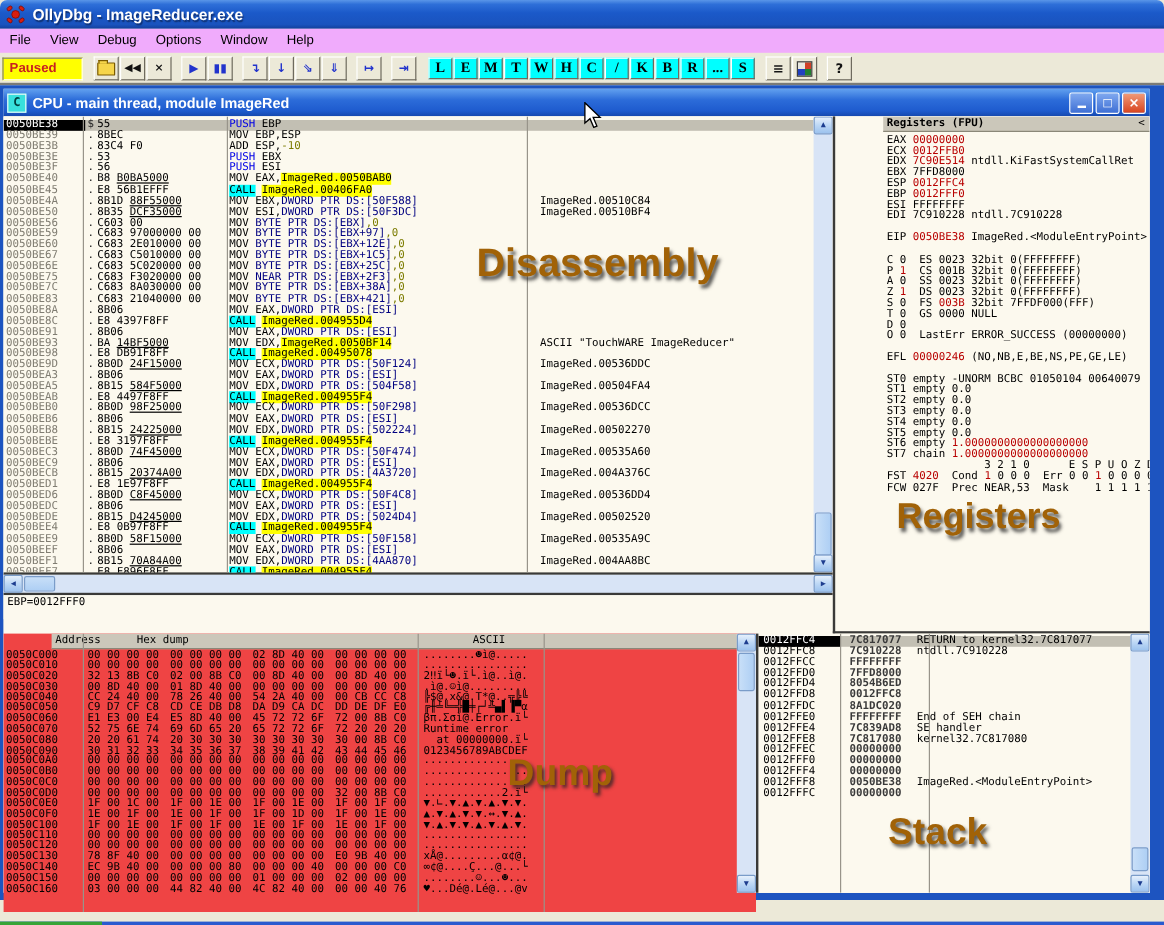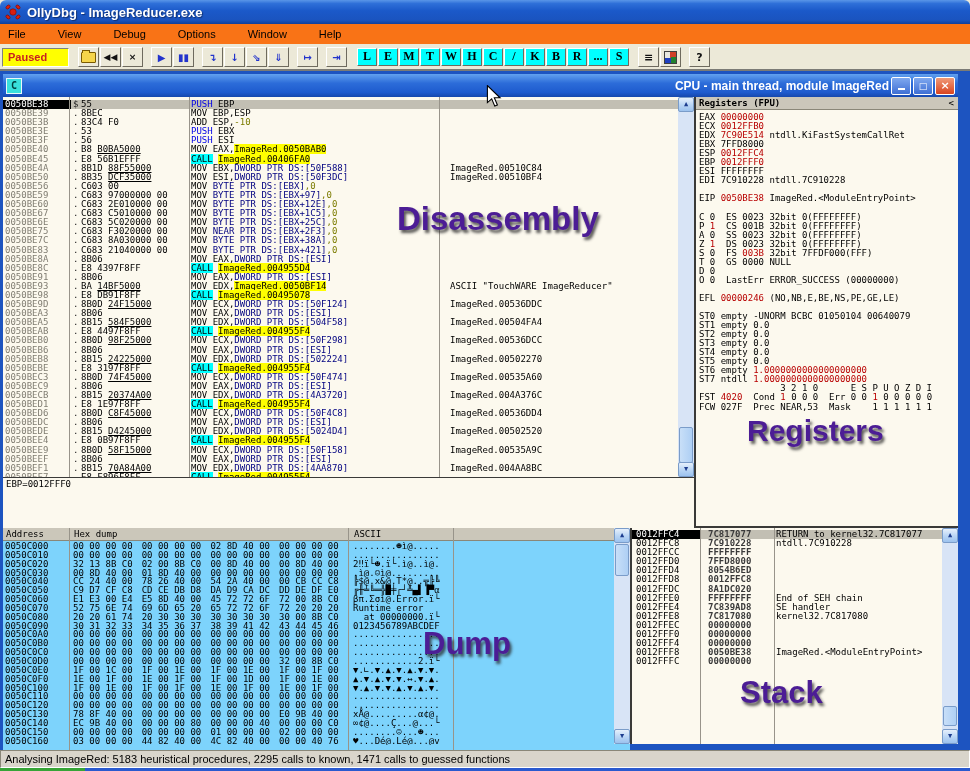--- a/index.html
+++ b/index.html
@@ -4,22 +4,22 @@
 <style>
   html,body{margin:0;padding:0;}
   .root{position:relative;width:970px;height:771px;overflow:hidden;background:#ECE9D8;font-family:"Liberation Sans",sans-serif;}
   
   .titlebar{position:absolute;left:0;top:0;width:970px;height:24px;border-radius:6px 6px 0 0;
     background:linear-gradient(180deg,#5A96E8,#2E6FD8 15%,#1B59C9 45%,#1A53BE 85%,#123F9B);
     display:flex;align-items:center;padding-left:4px;box-sizing:border-box;color:#fff;
     font:bold 13px "Liberation Sans",sans-serif;text-shadow:1px 1px 1px #103070;}
   .logo{width:18px;height:18px;margin-right:5px;}
   
-  .menubar{position:absolute;top:24px;left:0;width:970px;height:20px;background:#f97316;
-    font:11px "Liberation Sans",sans-serif;display:flex;align-items:center;gap:16px;}
+  .menubar{position:absolute;top:24px;left:0;width:970px;height:20px;background:#f0abfc;
+    font:11px "Liberation Sans",sans-serif;display:flex;align-items:center;}
   .mitem{padding:0 8px;height:20px;line-height:20px;color:#000;}
   
   .toolbar{position:absolute;top:45px;left:0;width:970px;height:24px;background:#ECE9D8;display:flex;align-items:center;}
   .paused{margin-left:2px;width:67px;height:19px;background:#FFFF00;border:1px solid;border-color:#808080 #FFF #FFF #808080;
     color:#C82020;font:bold 11px "Liberation Sans",sans-serif;line-height:17px;padding-left:5px;box-sizing:border-box;}
   #tb-buttons{display:flex;margin-left:9px;}
   .tbtn{width:21px;height:20px;background:#ECE9D8;border:1px solid;border-color:#FFF #6e6a5e #6e6a5e #FFF;
     display:flex;align-items:center;justify-content:center;margin-right:1px;box-sizing:border-box;cursor:default;}
   .tbtn.gap{margin-left:7px;}
   .tglyph{font:bold 9px "DejaVu Sans",sans-serif;color:#111;}
@@ -32,28 +32,28 @@
   .grid-icon{width:11px;height:11px;border:1px solid #404040;
     background:conic-gradient(#d04028 0 25%,#208030 0 50%,#2040c0 0 75%,#e8e8e0 0 100%);}
   
   .mdi{position:absolute;top:69px;left:0;width:970px;height:681px;background:#7b7b76;}
   .cpuwin{position:absolute;left:0;top:2px;width:970px;height:679px;box-sizing:border-box;
     border:3px solid #1D54C0;border-right-width:12px;border-bottom-width:6px;background:#FCF9EE;}
   .cputitle{height:23px;background:linear-gradient(180deg,#62A1EF,#2C6CD9 40%,#1E5BCE 80%,#1648AD);
     display:flex;align-items:center;padding:0 3px;color:#fff;font:bold 12px "Liberation Sans",sans-serif;}
   .cicon{width:14px;height:14px;background:#38E0DC;color:#004040;font:bold 10px "DejaVu Sans Mono",monospace;
     text-align:center;line-height:14px;margin-right:5px;border:1px solid #e8f8f8;}
-  .ctitle-text{flex:1;text-align:right;}
+  .ctitle-text{flex:1;}
   .cbtn{width:18px;height:16px;margin-left:2px;border:1px solid #fff;border-radius:2px;display:flex;align-items:center;
     justify-content:center;color:#fff;font:bold 9px "DejaVu Sans",sans-serif;background:linear-gradient(180deg,#7FA8EF,#3E6FD4);}
   .cbtn.close{background:linear-gradient(180deg,#F09A78,#D8441F);font-size:11px;}
   .cbtn .minbar{display:block;width:7px;height:2px;background:#fff;margin-top:7px;}
   .cpucontent{position:relative;width:955px;height:647px;background:#FCF9EE;
     font-family:"DejaVu Sans Mono","DejaVu Sans",monospace;font-size:9px;line-height:9px;color:#000;}
-  .pane{position:absolute;overflow:hidden;box-sizing:border-box;}
+  .pane{position:absolute;overflow:hidden;box-sizing:border-box;padding-left:40px;}
   .vline{position:absolute;top:0;bottom:0;width:1px;background:#98948a;}
   
   #disasm{left:0;top:0;width:691px;height:382px;border-bottom:2px solid #3a3a38;background:#FCF9EE;}
   #disasm-rows{position:absolute;left:0;top:0;width:675px;height:380px;padding-top:3px;overflow:hidden;}
   .drow{position:relative;height:9.1px;white-space:pre;}
   .drow.sel{background:#C2BFB3;}
   .c-addr{position:absolute;left:2px;color:#807D72;}
   .drow.sel .c-addr{left:0;padding-left:2px;width:66px;background:#000;color:#fff;}
   .c-pfx{position:absolute;left:70px;color:#222;}
   .c-hex{position:absolute;left:78px;}
@@ -67,56 +67,56 @@
   .sbtn{position:absolute;left:0;width:16px;height:15px;background:linear-gradient(180deg,#E6F0FC,#BCD7F5 50%,#9CC2EE);
     border:1px solid #7A9CC9;border-radius:2px;box-sizing:border-box;color:#1D3D8F;font-size:7px;line-height:12px;text-align:center;}
   .sthumb{position:absolute;left:1px;width:14px;background:linear-gradient(90deg,#C8DFF8,#AECFF4);
     border:1px solid #7A9CC9;border-radius:2px;box-sizing:border-box;}
   #disasm-vs{right:0;top:0;height:380px;}
   #disasm-hs{position:absolute;left:0;top:382px;width:691px;height:15px;background:#D8E4F6;border-bottom:2px solid #3a3a38;box-sizing:content-box;}
   .sbtn-h{position:absolute;top:0;width:16px;height:15px;background:linear-gradient(180deg,#E6F0FC,#BCD7F5 50%,#9CC2EE);
     border:1px solid #7A9CC9;border-radius:2px;box-sizing:border-box;color:#1D3D8F;font-size:7px;line-height:12px;text-align:center;}
   .hthumb{position:absolute;top:1px;height:13px;background:linear-gradient(180deg,#C8DFF8,#AECFF4);
     border:1px solid #7A9CC9;border-radius:2px;box-sizing:border-box;}
-  #info-panel{position:absolute;left:0;top:381px;width:691px;height:20px;background:#FCF9EE;padding:2px 0 0 3px;box-sizing:border-box;}
+  #info-panel{position:absolute;left:0;top:399px;width:691px;height:20px;background:#FCF9EE;padding:2px 0 0 3px;box-sizing:border-box;}
   
   #registers{left:691px;top:0;width:264px;height:431px;border-left:2px solid #3a3a38;border-bottom:2px solid #3a3a38;background:#FCF9EE;}
   .paneheader{height:13px;background:#CBC7BA;border-bottom:1px solid #8a8778;font-weight:bold;line-height:12px;position:relative;padding-left:3px;box-sizing:border-box;}
   .regcollapse{position:absolute;right:4px;top:0;font-weight:normal;}
   #reg-lines{padding:3px 0 0 3px;}
   .rline{height:9.05px;white-space:pre;}
   
-  #dump{left:0;top:431px;width:627px;height:232px;background:#7dd3fc;}
+  #dump{left:0;top:431px;width:627px;height:232px;background:#ef4444;}
   #dump .paneheader{font-weight:normal;width:611px;}
   .dh-addr{position:absolute;left:3px;} .dh-hex{position:absolute;left:71px;} .dh-ascii{position:absolute;left:351px;}
   #dump-rows{position:absolute;left:0;top:13px;width:611px;height:203px;padding-top:1px;overflow:hidden;}
   .prow{position:relative;height:8.85px;white-space:pre;}
   .d-addr{position:absolute;left:2px;}
   .d-hex{position:absolute;left:70px;display:flex;}
   .d-hex span{display:inline-block;width:68.7px;}
   .d-ascii{position:absolute;left:350px;}
   #dump-vs{right:0;top:0;height:216px;}
   
   #stack{left:627px;top:431px;width:328px;height:216px;border-left:2px solid #3a3a38;background:#FCF9EE;}
   #stack-rows{position:absolute;left:0;top:0;width:310px;height:216px;padding-top:2px;overflow:hidden;}
   .srow{position:relative;height:9.1px;white-space:pre;}
   .srow.sel{background:#C2BFB3;}
   .s-addr{position:absolute;left:4px;}
   .srow.sel .s-addr{left:0;padding-left:4px;width:64px;background:#000;color:#fff;}
   .s-val{position:absolute;left:76px;color:#3a3a3a;font-weight:bold;}
-  .s-cmt{position:absolute;left:144px;}
+  .s-cmt{position:absolute;left:132px;}
   #stack-vs{right:0;top:0;height:216px;}
   
   .statusbar{position:absolute;left:0;top:750px;width:970px;height:18px;background:#D9D5CB;
     border:1px solid;border-color:#8a8778 #fff #fff #8a8778;box-sizing:border-box;
     font:11px "Liberation Sans",sans-serif;line-height:16px;padding-left:4px;color:#000;}
   .taskbar{position:absolute;left:0;top:768px;width:970px;height:3px;background:#2A5ACF;}
   .startbtn{position:absolute;left:0;top:0;width:85px;height:3px;background:#37A437;}
   
-  .anno{position:absolute;font-family:"Liberation Sans",sans-serif;font-weight:bold;color:#4c1d95;
+  .anno{position:absolute;font-family:"Liberation Sans",sans-serif;font-weight:bold;color:#a16207;
     text-shadow:2px 3px 3px rgba(35,35,35,0.75);z-index:50;}
   #anno-dis{left:397px;top:200px;font-size:33px;}
   #anno-reg{left:747px;top:414px;font-size:30px;}
   #anno-dump{left:423px;top:626px;font-size:31px;}
   #anno-stack{left:740px;top:675px;font-size:31px;}
   .cursor{position:absolute;left:486px;top:85px;z-index:60;}
 </style>
 </head>
 <body>
 
@@ -319,21 +319,21 @@
               <div class="rline"><span></span></div>
               <div class="rline"><span>EFL </span><span class="sg-r">00000246</span><span> (NO,NB,E,BE,NS,PE,GE,LE)</span></div>
               <div class="rline"><span></span></div>
               <div class="rline"><span>ST0 empty -UNORM BCBC 01050104 00640079</span></div>
               <div class="rline"><span>ST1 empty 0.0</span></div>
               <div class="rline"><span>ST2 empty 0.0</span></div>
               <div class="rline"><span>ST3 empty 0.0</span></div>
               <div class="rline"><span>ST4 empty 0.0</span></div>
               <div class="rline"><span>ST5 empty 0.0</span></div>
               <div class="rline"><span>ST6 empty </span><span class="sg-r">1.0000000000000000000</span></div>
-              <div class="rline"><span>ST7 ntdll </span><span class="sg-r">1.0000000000000000000</span></div>
+              <div class="rline"><span>ST7 chain </span><span class="sg-r">1.0000000000000000000</span></div>
               <div class="rline"><span>               3 2 1 0      E S P U O Z D I</span></div>
               <div class="rline"><span>FST </span><span class="sg-r">4020</span><span>  Cond </span><span class="sg-r">1</span><span> 0 0 0  Err 0 0 </span><span class="sg-r">1</span><span> 0 0 0 0 0</span></div>
               <div class="rline"><span>FCW 027F  Prec NEAR,53  Mask    1 1 1 1 1 1</span></div>
             </div>
         </div>
 
         <div class="pane" id="dump">
           <div class="paneheader">
             <span class="dh-addr">Address</span>
             <span class="dh-hex">Hex dump</span>
@@ -398,23 +398,20 @@
             <div class="sbtn" style="top:0;"><span>▲</span></div>
             <div class="sthumb" style="top:178px;height:20px;"></div>
             <div class="sbtn" style="top:201px;"><span>▼</span></div>
           </div>
         </div>
 
       </div>
     </div>
   </div>
 
-  <div class="statusbar">
-    <span>Analysing ImageRed: 5183 heuristical procedures, 2295 calls to known, 1471 calls to guessed functions</span>
-  </div>
   <div class="taskbar">
     <div class="startbtn"></div>
   </div>
 
   <div class="anno" id="anno-dis">Disassembly</div>
   <div class="anno" id="anno-reg">Registers</div>
   <div class="anno" id="anno-dump">Dump</div>
   <div class="anno" id="anno-stack">Stack</div>
 
   <div class="cursor">

